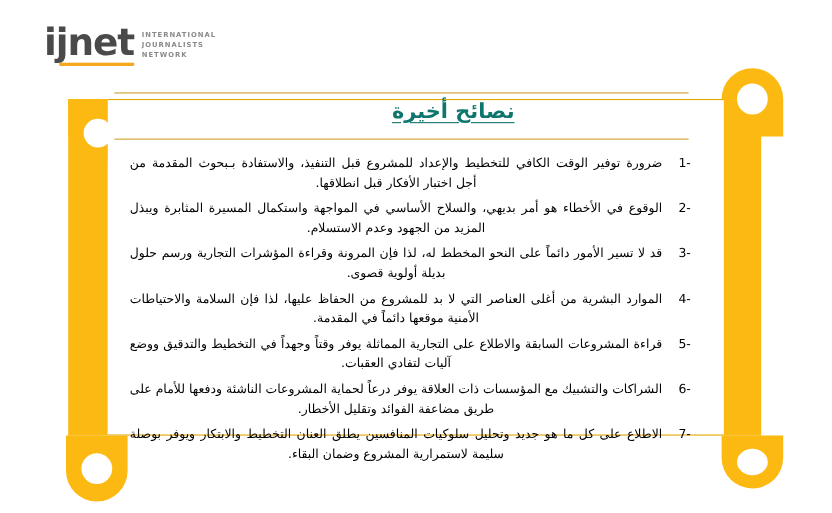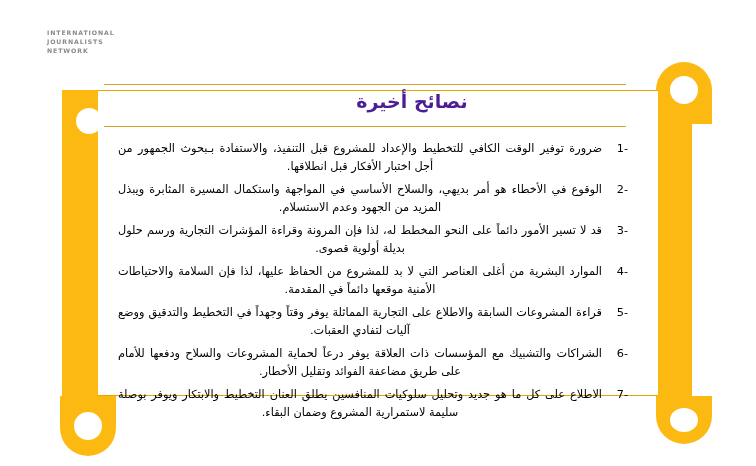--- a/index.html
+++ b/index.html
@@ -162,21 +162,22 @@
     position: absolute;
     left: 100px;
     top: 28px;
     width: 500px;
     text-align: center;
   }
   .title-text {
     display: inline-block;
     font-size: 19px;
     font-weight: bold;
-    color: #4c1d95;
+    color: #0f766e;
+    text-decoration: underline;
     text-underline-offset: 4px;
     font-family: "DejaVu Sans", "Liberation Sans", sans-serif;
     direction: rtl;
   }
   .title-rule-top, .title-rule-bottom {
     position: absolute;
     left: 42px;
     width: 522px;
     height: 1px;
     background: #cfa22a;
@@ -215,20 +216,24 @@
     flex: 1 1 auto;
     text-align: justify;
     text-align-last: center;
     color: #000;
   }
 </style>
 </head>
 <body>
 
 <div class="logo-wrap">
+  <div class="logo-mark">
+    <span>ijnet</span>
+    <span class="logo-underline"></span>
+  </div>
   <div class="logo-tag">INTERNATIONAL<br>JOURNALISTS<br>NETWORK</div>
 </div>
 
 <div class="scroll">
   <div class="roll left"></div>
   <div class="roll right"></div>
   <div class="curl curl-tl"></div>
   <div class="curl-tl-inner"></div>
   <div class="curl curl-tr"></div>
   <div class="curl-tr-inner"></div>
@@ -241,40 +246,40 @@
 
   <div class="title-rule-top"></div>
   <div class="title-box">
     <span class="title-text">نصائح أخيرة</span>
   </div>
   <div class="title-rule-bottom"></div>
 
   <div class="tips">
     <div class="tip">
       <div class="tip-num">-1</div>
-      <div class="tip-text">ضرورة توفير الوقت الكافي للتخطيط والإعداد للمشروع قبل التنفيذ، والاستفادة بـبحوث الجمهور من أجل اختبار الأفكار قبل انطلاقها.</div>
+      <div class="tip-text">ضرورة توفير الوقت الكافي للتخطيط والإعداد للمشروع قبل التنفيذ، والاستفادة بـبحوث المقدمة من أجل اختبار الأفكار قبل انطلاقها.</div>
     </div>
     <div class="tip">
       <div class="tip-num">-2</div>
       <div class="tip-text">الوقوع في الأخطاء هو أمر بديهي، والسلاح الأساسي في المواجهة واستكمال المسيرة المثابرة ويبذل المزيد من الجهود وعدم الاستسلام.</div>
     </div>
     <div class="tip">
       <div class="tip-num">-3</div>
       <div class="tip-text">قد لا تسير الأمور دائماً على النحو المخطط له، لذا فإن المرونة وقراءة المؤشرات التجارية ورسم حلول بديلة أولوية قصوى.</div>
     </div>
     <div class="tip">
       <div class="tip-num">-4</div>
       <div class="tip-text">الموارد البشرية من أغلى العناصر التي لا بد للمشروع من الحفاظ عليها، لذا فإن السلامة والاحتياطات الأمنية موقعها دائماً في المقدمة.</div>
     </div>
     <div class="tip">
       <div class="tip-num">-5</div>
       <div class="tip-text">قراءة المشروعات السابقة والاطلاع على التجارية المماثلة يوفر وقتاً وجهداً في التخطيط والتدقيق ووضع آليات لتفادي العقبات.</div>
     </div>
     <div class="tip">
       <div class="tip-num">-6</div>
-      <div class="tip-text">الشراكات والتشبيك مع المؤسسات ذات العلاقة يوفر درعاً لحماية المشروعات والسلاح ودفعها للأمام على طريق مضاعفة الفوائد وتقليل الأخطار.</div>
+      <div class="tip-text">الشراكات والتشبيك مع المؤسسات ذات العلاقة يوفر درعاً لحماية المشروعات الناشئة ودفعها للأمام على طريق مضاعفة الفوائد وتقليل الأخطار.</div>
     </div>
     <div class="tip">
       <div class="tip-num">-7</div>
       <div class="tip-text">الاطلاع على كل ما هو جديد وتحليل سلوكيات المنافسين يطلق العنان التخطيط والابتكار ويوفر بوصلة سليمة لاستمرارية المشروع وضمان البقاء.</div>
     </div>
   </div>
 </div>
 
 </body></html>

